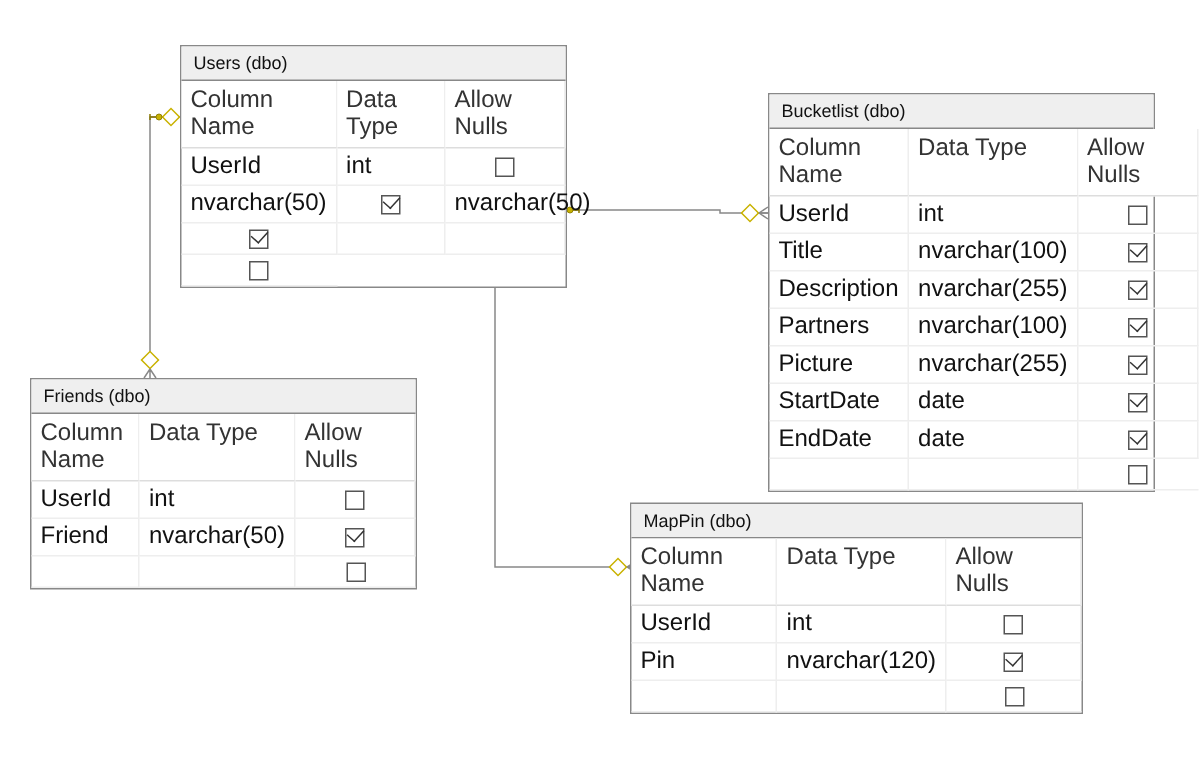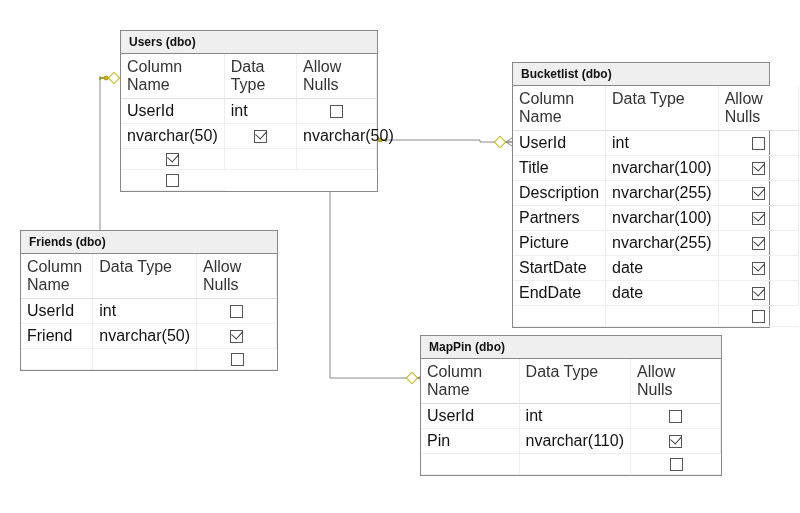--- a/index.html
+++ b/index.html
@@ -1,18 +1,18 @@
 <!DOCTYPE html>
 <html><head>
 <meta charset="utf-8">
 <style>
   html,body{margin:0;padding:0;width:800px;height:513px;background:#fff;font-family:"Segoe UI",Arial,sans-serif;font-size:11px;color:#111;position:relative;overflow:hidden}
   svg.conn{position:absolute;inset:0;width:800px;height:513px;pointer-events:none}
   .tbl{position:absolute;border:1px solid #888;background:#fff;display:flex;flex-direction:column}
-  .tbl-title{background:#efefef;font-weight:700;font-size:12px;padding:4px 8px;border-bottom:1px solid #888}
+  .tbl-title{background:#efefef;font-weight:400;font-size:12px;padding:4px 8px;border-bottom:1px solid #888}
   .grid{display:grid;font-size:16px}
   .grid.cols3{grid-template-columns:1fr 1fr 80px}
   .hdr{border-bottom:1px solid #ddd;border-right:1px solid #eee;padding:4px 6px;color:#333;background:#fff}
   .hdr:last-child{border-right:none}
   .cell{border-bottom:1px solid #eee;border-right:1px solid #eee;padding:3px 6px;min-height:14px;display:flex;align-items:center}
   .cell:last-child{border-right:none}
   .cell.ck{justify-content:center}
   .chk{width:11px;height:11px;border:1px solid #555;display:inline-block;position:relative;background:#fff}
   .chk.on::after{content:"";position:absolute;left:1px;top:-1px;width:9px;height:6px;border-left:1.5px solid #333;border-bottom:1.5px solid #333;transform:rotate(-48deg)}
   .diamond{fill:#fff;stroke:#c9b200;stroke-width:1}
@@ -140,21 +140,21 @@
       </div>
 
     <div class="cell"></div>
     <div class="cell"></div>
     <div class="cell ck">
         <span class="chk"></span>
       </div>
   </div>
 </div>
 
-<div class="tbl" style="left:20px;top:230px;width:256px">
+<div class="tbl" style="left:20px;top:252px;width:256px">
   <div class="tbl-title">Friends (dbo)</div>
   <div class="grid cols3">
     <div class="hdr">Column Name</div>
     <div class="hdr">Data Type</div>
     <div class="hdr">Allow Nulls</div>
 
     <div class="cell">UserId</div>
     <div class="cell">int</div>
     <div class="cell ck">
         <span class="chk"></span>
@@ -181,21 +181,21 @@
     <div class="hdr">Data Type</div>
     <div class="hdr">Allow Nulls</div>
 
     <div class="cell">UserId</div>
     <div class="cell">int</div>
     <div class="cell ck">
         <span class="chk"></span>
       </div>
 
     <div class="cell">Pin</div>
-    <div class="cell">nvarchar(110)</div>
+    <div class="cell">nvarchar(120)</div>
     <div class="cell ck">
         <span class="chk on"></span>
       </div>
 
     <div class="cell"></div>
     <div class="cell"></div>
     <div class="cell ck">
         <span class="chk"></span>
       </div>
   </div>

